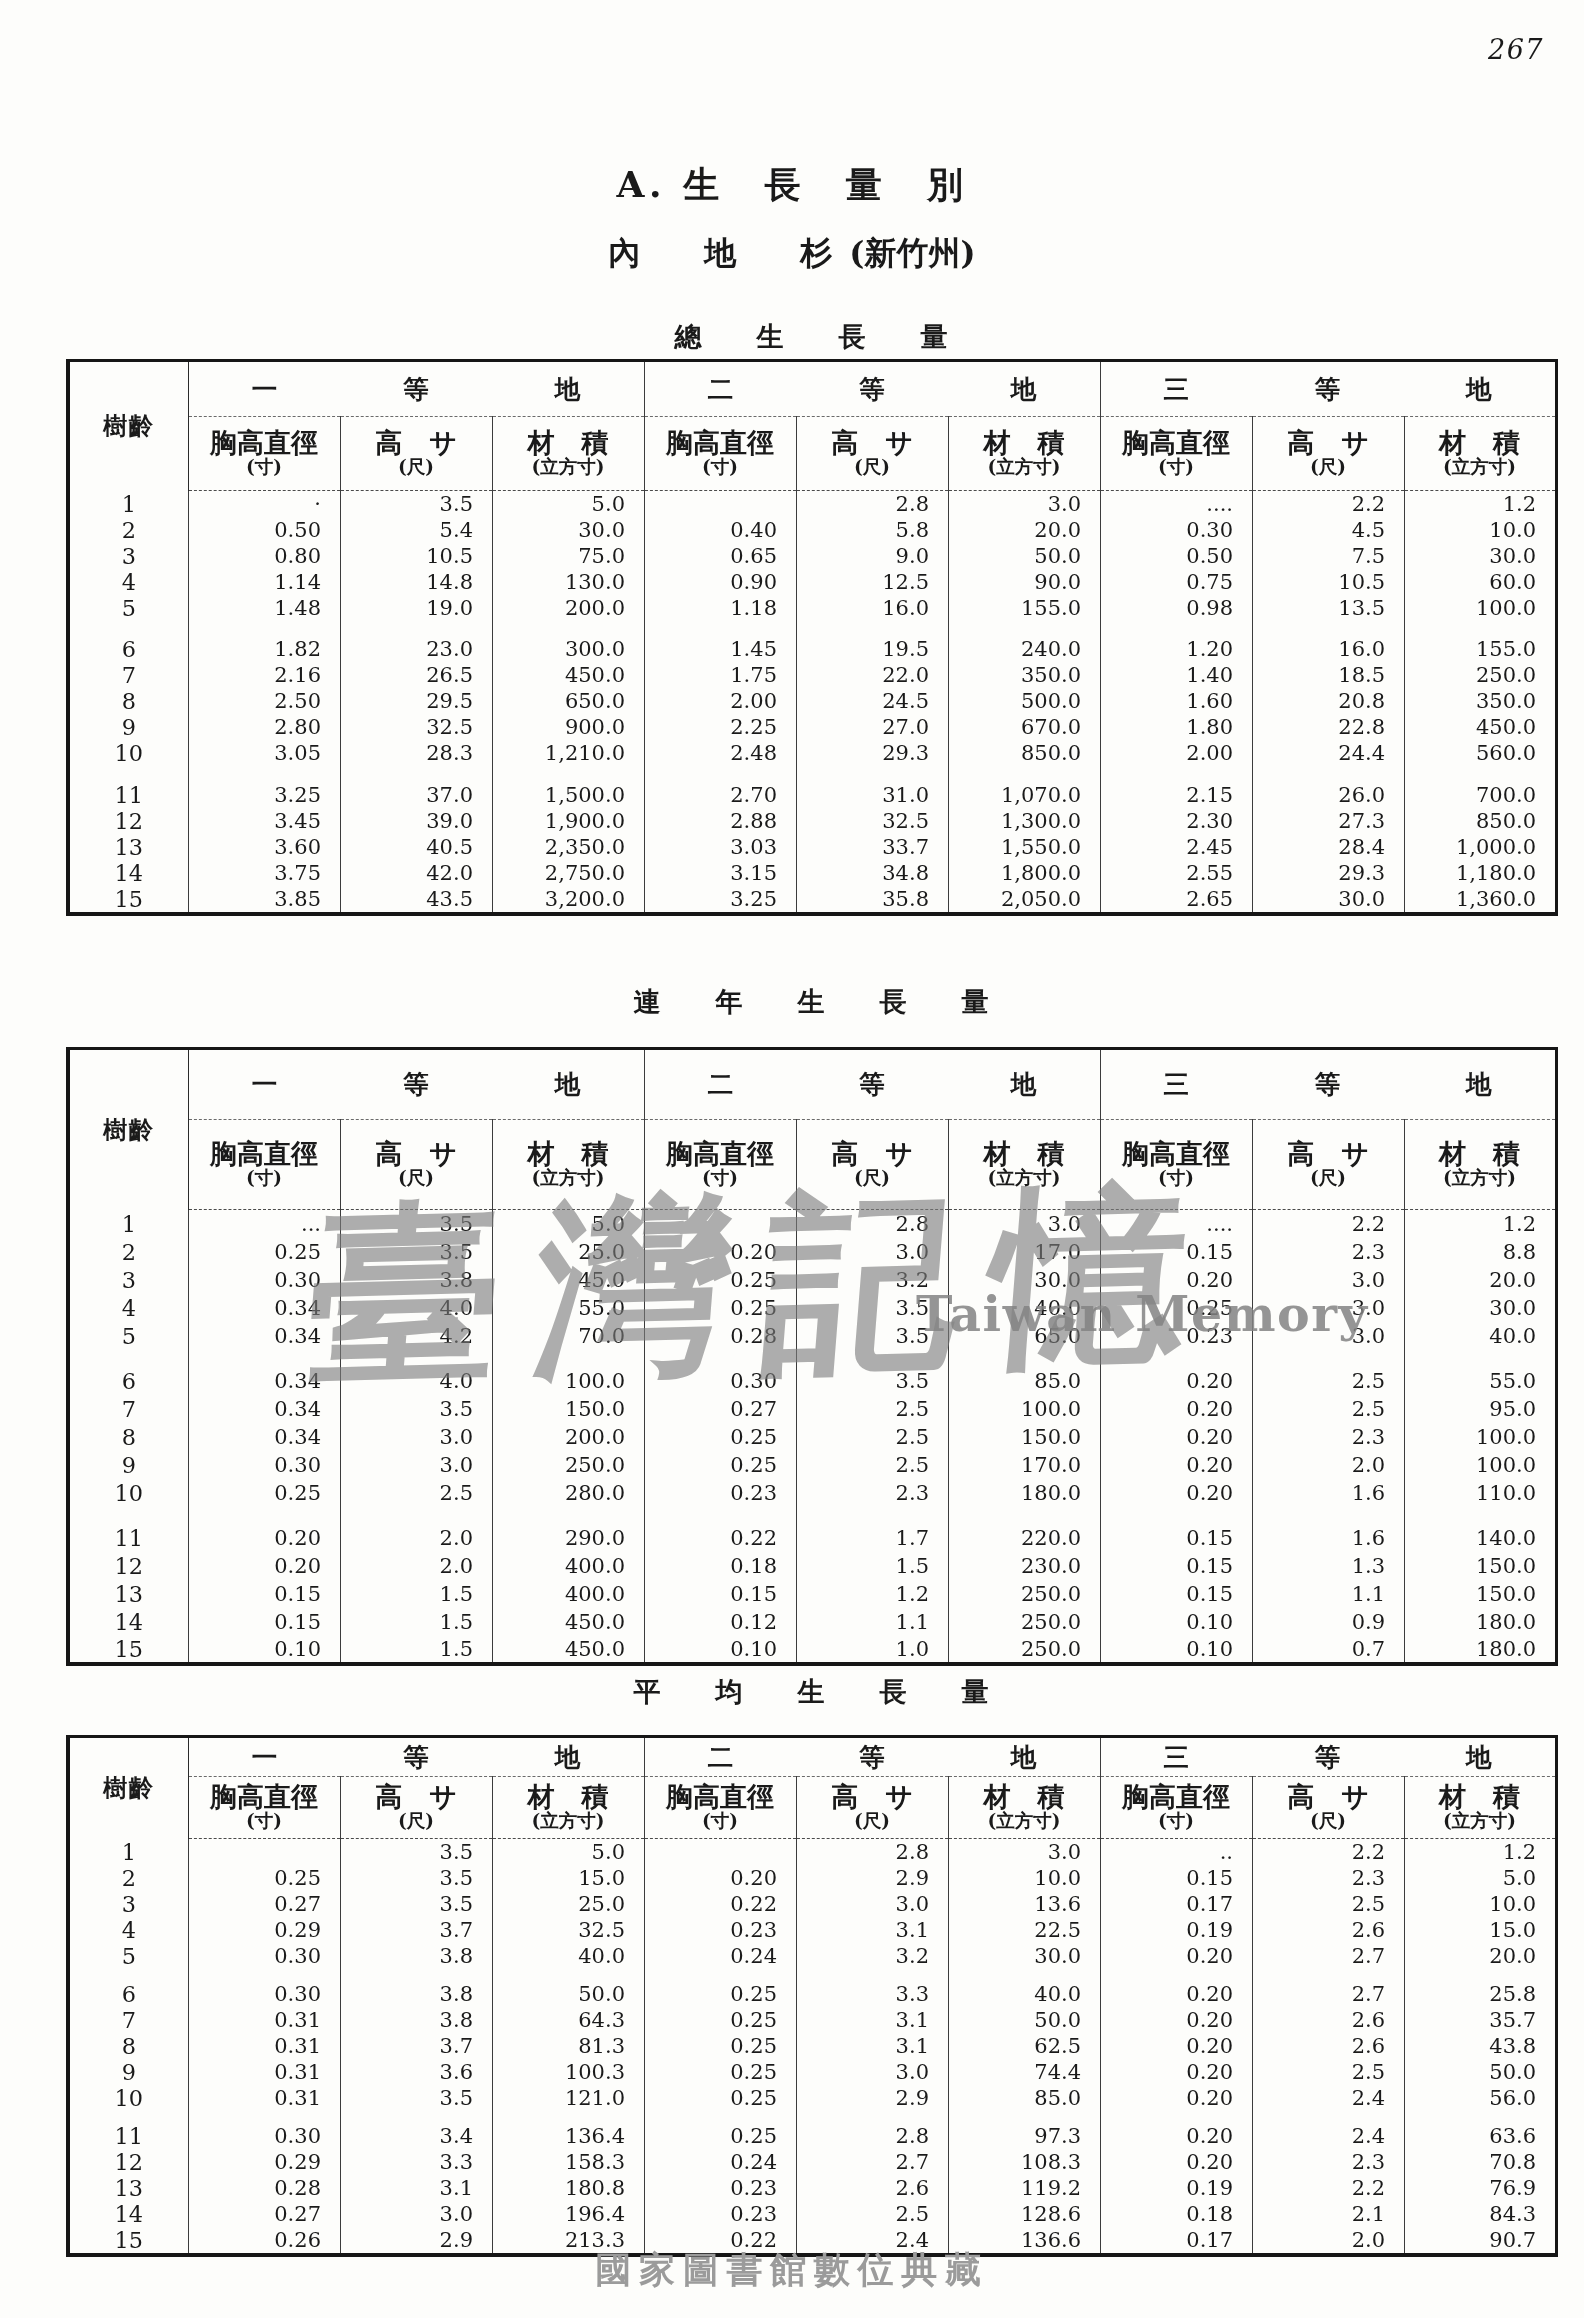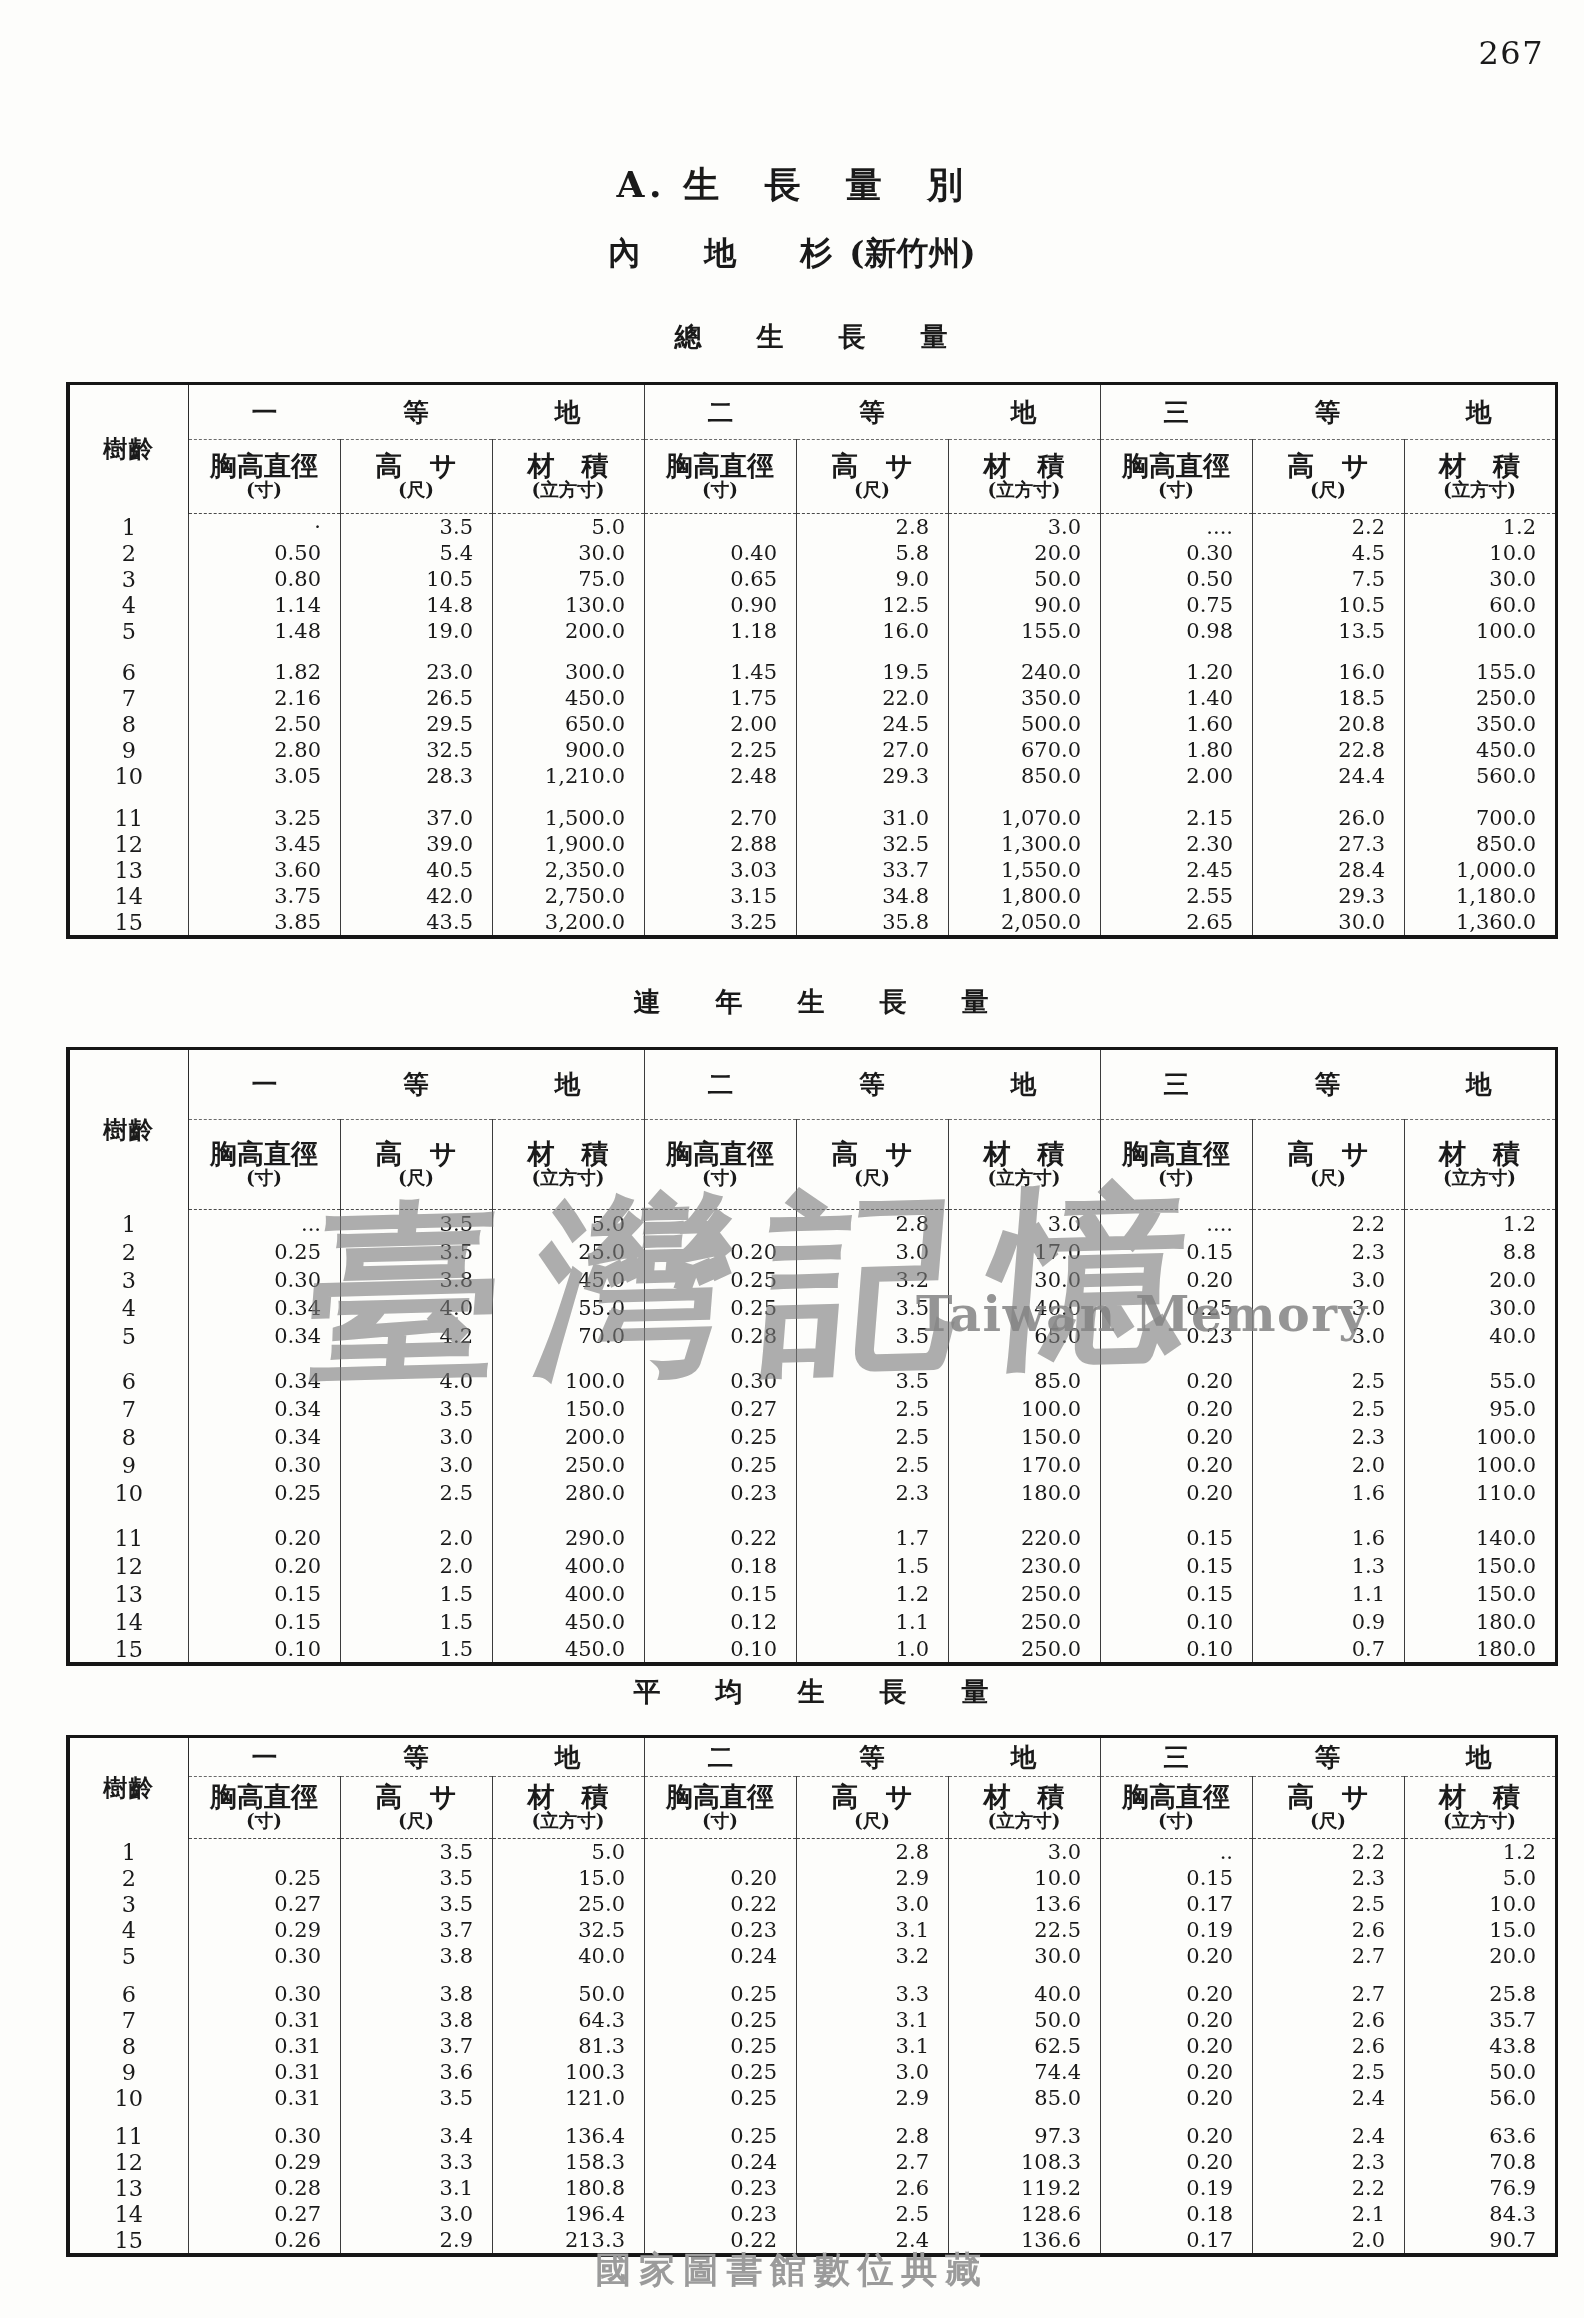--- a/index.html
+++ b/index.html
@@ -7,39 +7,39 @@
     position:relative;width:1584px;height:2319px;background:#fdfdfb;
     font-family:"DejaVu Serif","Liberation Serif",serif;color:#1a1a1a;overflow:hidden;
   }
   
   .doc-title{
     position:absolute;top:29px;left:0;width:100%;text-align:center;
     font-weight:bold;font-size:39px;letter-spacing:3.1px;white-space:nowrap;
   }
   .title-no{font-size:46px;margin-right:12.4px;letter-spacing:0;}
   .page-number{
-    position:absolute;top:34px;right:40px;font-size:32px;letter-spacing:1.5px;
+    position:absolute;top:34px;right:40px;font-size:27px;letter-spacing:1.5px;font-style:italic;
   }
   .section-line{
     position:absolute;top:161px;left:0;width:100%;text-align:center;
     font-weight:bold;font-size:36px;letter-spacing:4.6px;white-space:nowrap;
   }
   .species-line{
     position:absolute;top:232px;left:0;width:100%;text-align:center;
     font-size:32px;font-weight:bold;white-space:nowrap;
   }
   .species-line .region{font-size:32px;margin-left:17px;font-weight:bold;}
   
   .tbl{position:absolute;left:66px;width:1490px;}
   .sec0{top:321px;} .sec1{top:966px;margin-top:20px;} .sec2{top:1676px;}
   .tbl-title{
     margin:0;text-align:center;font-size:27px;font-weight:bold;
     line-height:32px;letter-spacing:14px;text-indent:14px;white-space:nowrap;
   }
-  .sec0 .tbl-title{margin-bottom:29px;}
+  .sec0 .tbl-title{margin-bottom:6px;}
   .sec1 .tbl-title{margin-bottom:29px;}
   .sec2 .tbl-title{margin-bottom:27px;}
   table{
     border-collapse:collapse;table-layout:fixed;width:1490px;
     border:2.3px solid #161616;border-left-width:4.6px;border-top-width:3.9px;
     border-right-width:3.9px;border-bottom-width:4.6px;background:transparent;
   }
   col.col-age{width:120px;}
   col.col-v{width:152px;}
   th,td{padding:0;border-left:0.8px solid #3c3c3c;overflow:hidden;white-space:nowrap;}

